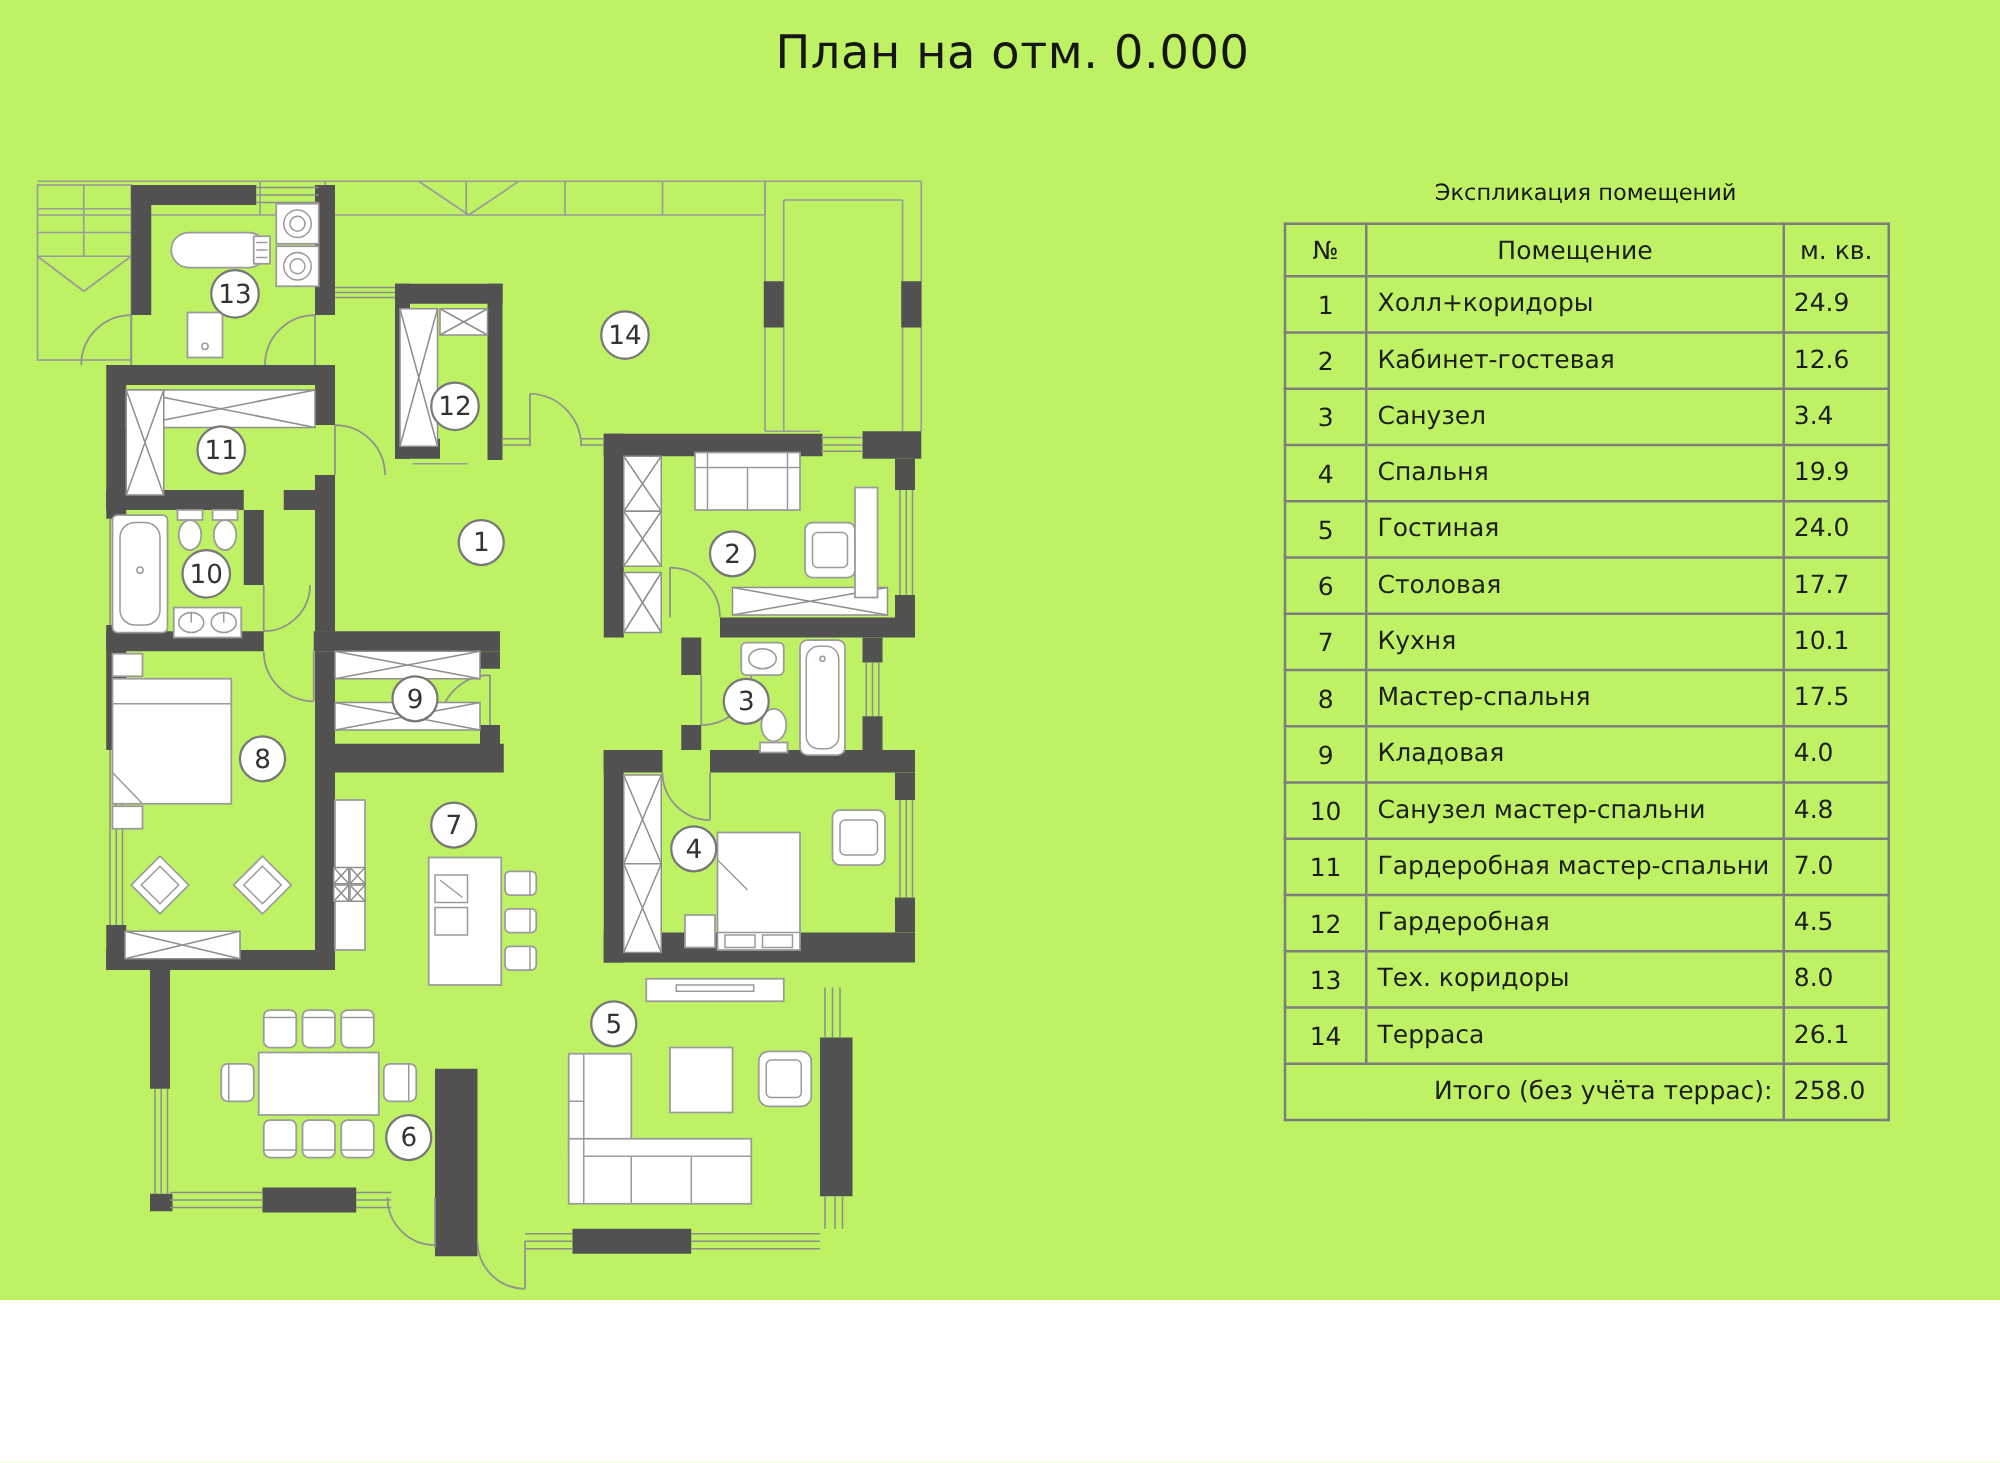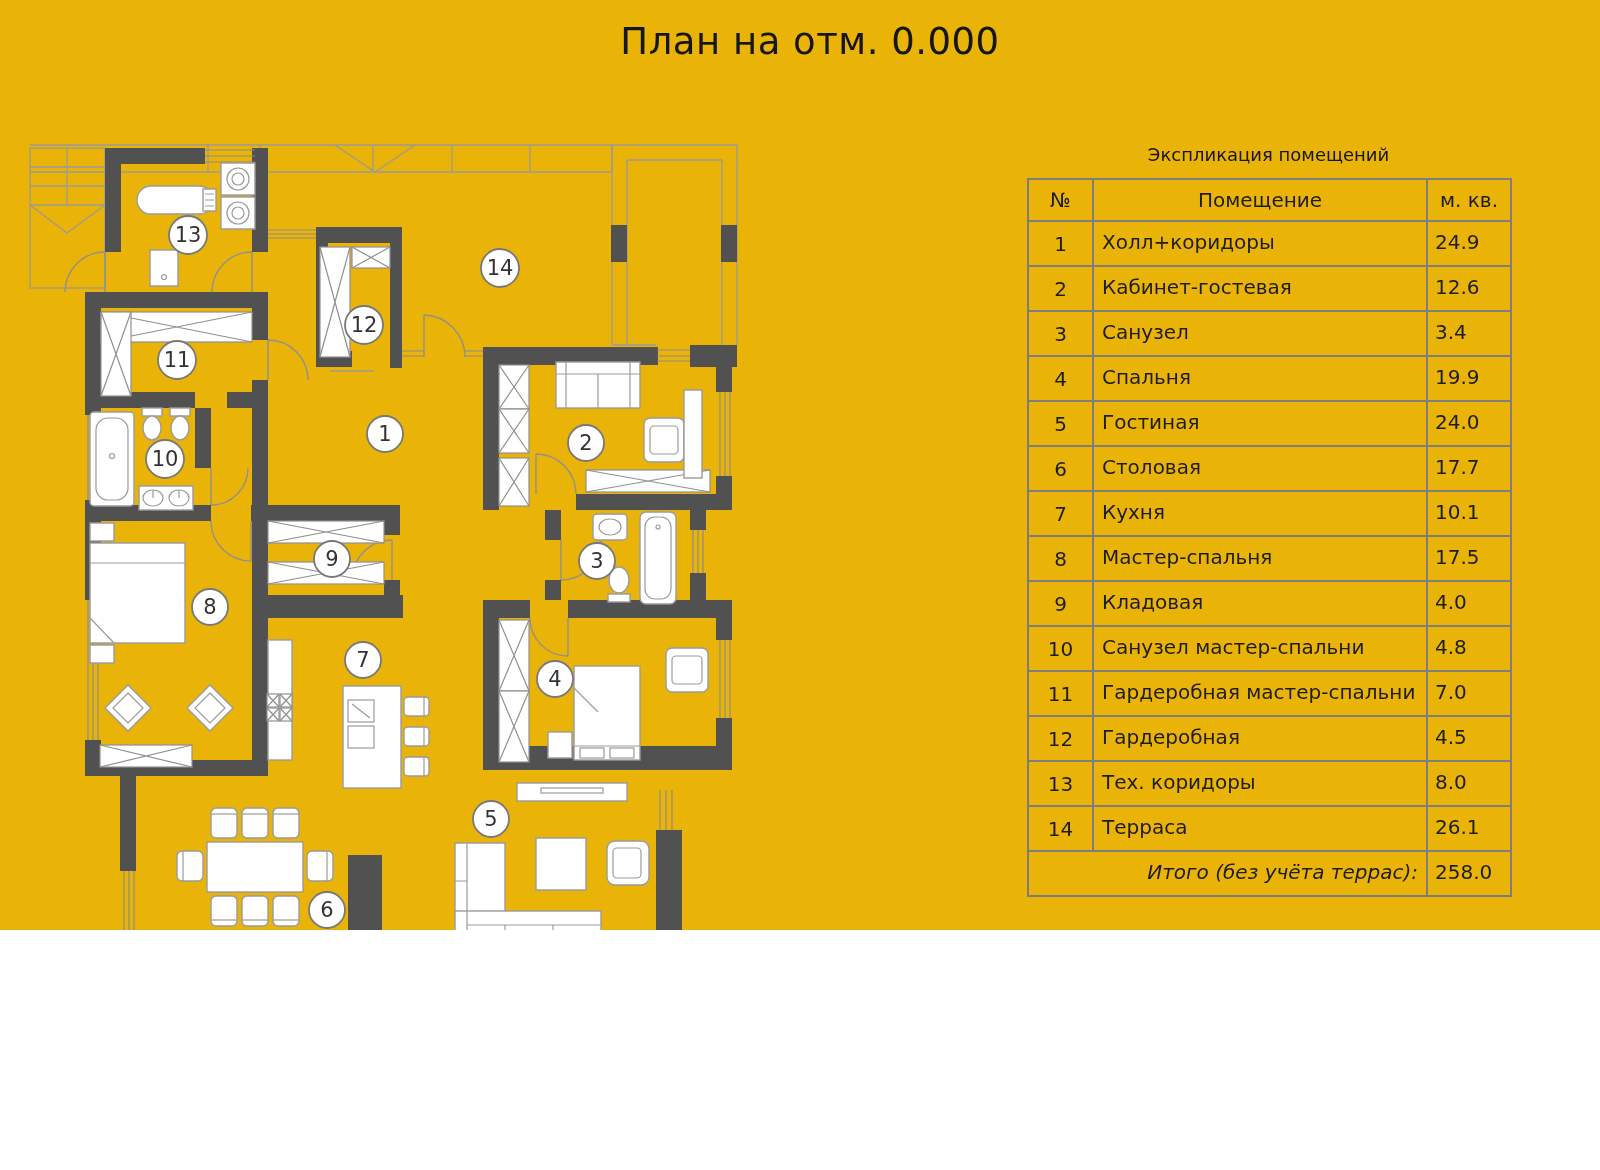--- a/index.html
+++ b/index.html
@@ -1,30 +1,30 @@
 <!DOCTYPE html>
 <html><head>
 <meta charset="utf-8">
 <style>
   html,body{margin:0;padding:0;background:#ffffff;}
   body{width:1600px;height:1170px;font-family:"DejaVu Sans",sans-serif;}
-  .sheet{position:relative;width:1600px;height:930px;background:#eab308;overflow:hidden;}
+  .sheet{position:relative;width:1600px;height:1040px;background:#bef264;overflow:hidden;}
   .page-title{position:absolute;top:20px;left:410px;width:800px;text-align:center;
     font-size:37px;color:#161616;letter-spacing:.5px;white-space:nowrap;}
   svg.plan{position:absolute;left:0;top:0;}
   svg text{font-family:"DejaVu Sans",sans-serif;}
   .expl{position:absolute;left:1027px;top:144px;width:483px;}
   .expl-title{font-size:18px;text-align:center;color:#161616;margin:0 0 13px 0;white-space:nowrap;}
   table.expl-table{border-collapse:collapse;width:483px;table-layout:fixed;}
   .expl-table td{border:2px solid #7d7d7d;font-size:20px;color:#1d1d1d;height:40px;
     padding:0 0 3px 8px;overflow:hidden;white-space:nowrap;vertical-align:middle;}
   .expl-table td.hdr{text-align:center;padding:0;}
   .expl-table td.num{text-align:center;padding:0;}
   .expl-table td.area{padding-left:7px;}
-  .expl-table td.total-label{text-align:right;padding-right:8px;font-style:italic;}
+  .expl-table td.total-label{text-align:right;padding-right:8px;}
   
   .wall{fill:#515151;stroke:none;}
   .thin{stroke:#9a9a9a;stroke-width:1.3;fill:none;}
   .win{stroke:#8c8c8c;stroke-width:1.2;fill:none;}
   .door{stroke:#909090;stroke-width:1.4;fill:none;}
   .furn{stroke:#9b9b9b;stroke-width:1.4;fill:#ffffff;}
   .furnl{stroke:#9b9b9b;stroke-width:1.2;fill:none;}
   .hx{stroke:#8f8f8f;stroke-width:1.2;fill:#ffffff;}
   .lbl-circle{fill:#ffffff;stroke:#787878;stroke-width:1.8;}
   .lbl-text{fill:#333;font-size:21px;text-anchor:middle;}

